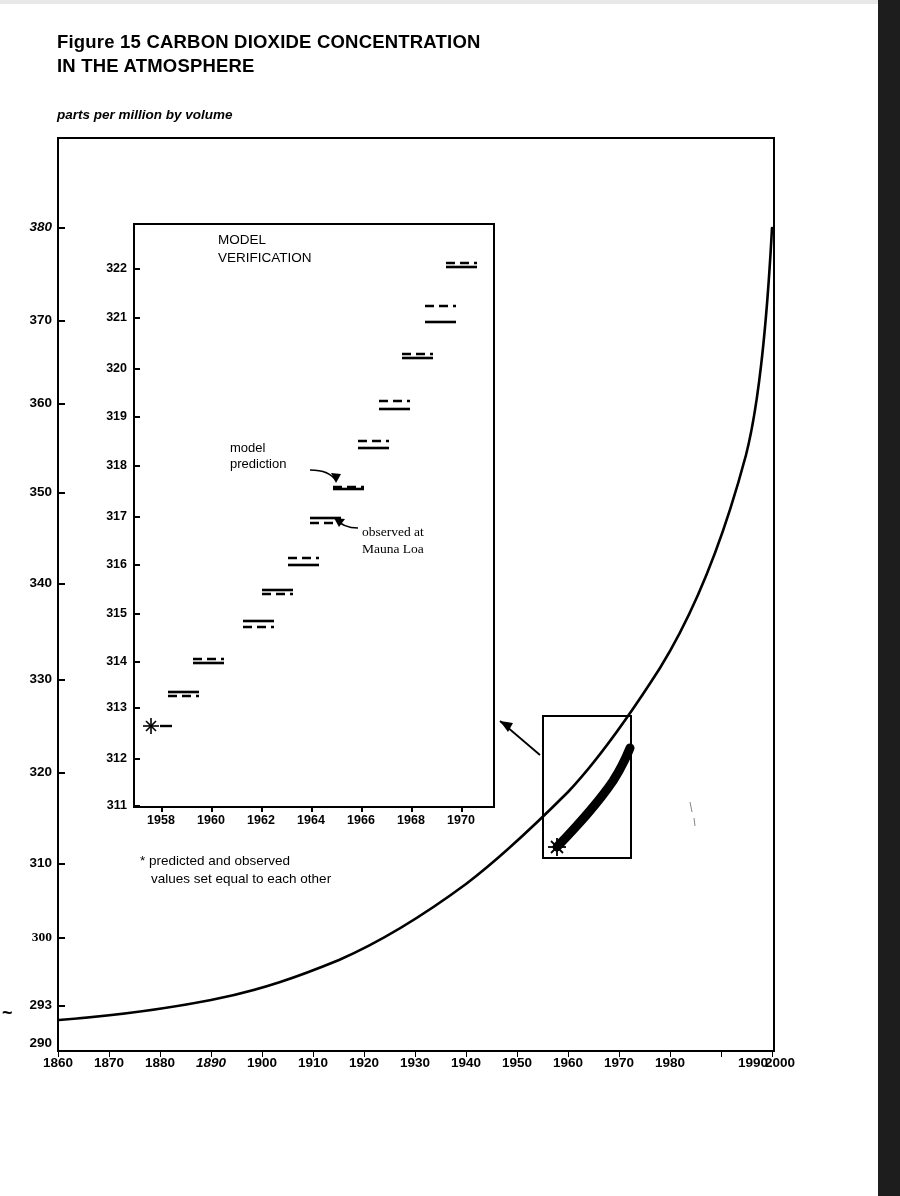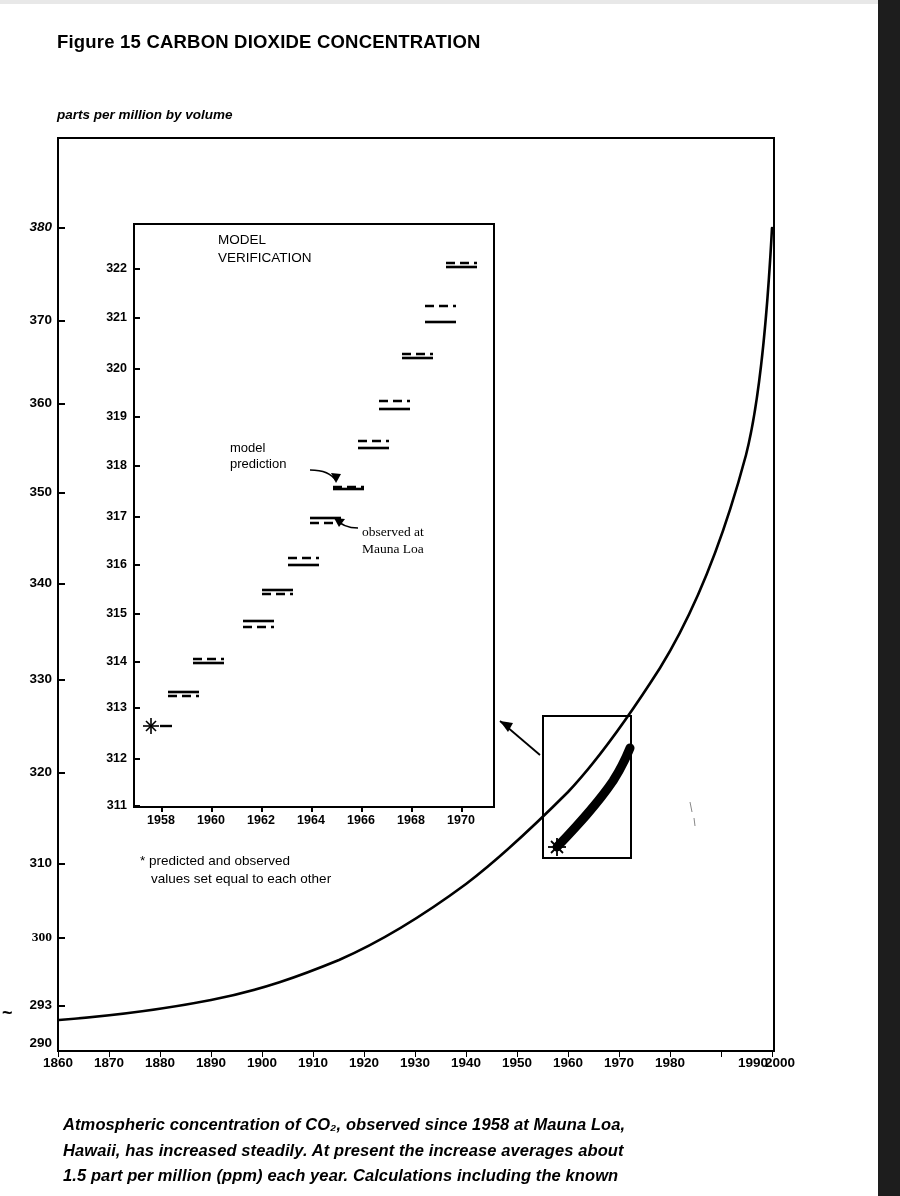--- a/index.html
+++ b/index.html
@@ -204,20 +204,21 @@
   }
 </style>
 </head>
 <body>
 
 <div class="page">
   <div class="top-edge"></div>
 
   <div class="fig-title">
     <div>Figure 15 CARBON DIOXIDE CONCENTRATION</div>
+    <div>IN THE ATMOSPHERE</div>
   </div>
 
   <div class="units-label">parts per million by volume</div>
 
   <div class="plot-frame"></div>
 
   <div class="squiggle">~</div>
 
   <div class="y-labels-wrap">
     <div class="axis-y-label" style="top: 82px; font-style: italic;">380</div>
@@ -241,21 +242,21 @@
   <div class="tick-y" style="top: 679px;"></div>
   <div class="tick-y" style="top: 772px;"></div>
   <div class="tick-y" style="top: 863px;"></div>
   <div class="tick-y" style="top: 937px;"></div>
   <div class="tick-y" style="top: 1005px;"></div>
 
   <div class="x-labels-wrap">
     <div class="axis-x-label" style="left: 35px; text-align: center;">1860</div>
     <div class="axis-x-label" style="left: 86px;">1870</div>
     <div class="axis-x-label" style="left: 137px;">1880</div>
-    <div class="axis-x-label" style="left: 188px;">1890</div>
+    <div class="axis-x-label" style="left: 188px; font-style: italic;">1890</div>
     <div class="axis-x-label" style="left: 239px;">1900</div>
     <div class="axis-x-label" style="left: 290px;">1910</div>
     <div class="axis-x-label" style="left: 341px;">1920</div>
     <div class="axis-x-label" style="left: 392px;">1930</div>
     <div class="axis-x-label" style="left: 443px;">1940</div>
     <div class="axis-x-label" style="left: 494px;">1950</div>
     <div class="axis-x-label" style="left: 545px;">1960</div>
     <div class="axis-x-label" style="left: 596px;">1970</div>
     <div class="axis-x-label" style="left: 647px;">1980</div>
     <div class="axis-x-label" style="left: 698px; margin-left: 32px;">1990</div>
@@ -339,25 +340,20 @@
     <div>observed at</div>
     <div>Mauna Loa</div>
   </div>
 
 
   <div class="footnote">
     <div>* predicted and observed</div>
     <div style="margin-left: 11px;">values set equal to each other</div>
   </div>
 
-  <div class="caption">
-    <div>Atmospheric concentration of CO₂, observed since 1958 at Mauna Loa,</div>
-    <div>Hawaii, has increased steadily. At present the increase averages about</div>
-    <div>1.5 part per million (ppm) each year. Calculations including the known</div>
-  </div>
 
   <svg class="overlay" viewBox="0 0 878 1196">
 
     <path d="M 59,1020 C 110,1016 160,1010 211,1000 C 262,990 300,976 339,960
              C 380,942 420,918 466,884 C 500,858 532,828 568,792
              C 600,758 628,718 660,668 C 692,616 722,545 746,455
              C 758,408 766,340 772,228" fill="none" stroke="#000" stroke-width="2.6" stroke-linecap="round"></path>
 
     <g stroke="#000" stroke-width="1.8">
       <line x1="551" y1="841" x2="563" y2="853"></line>

